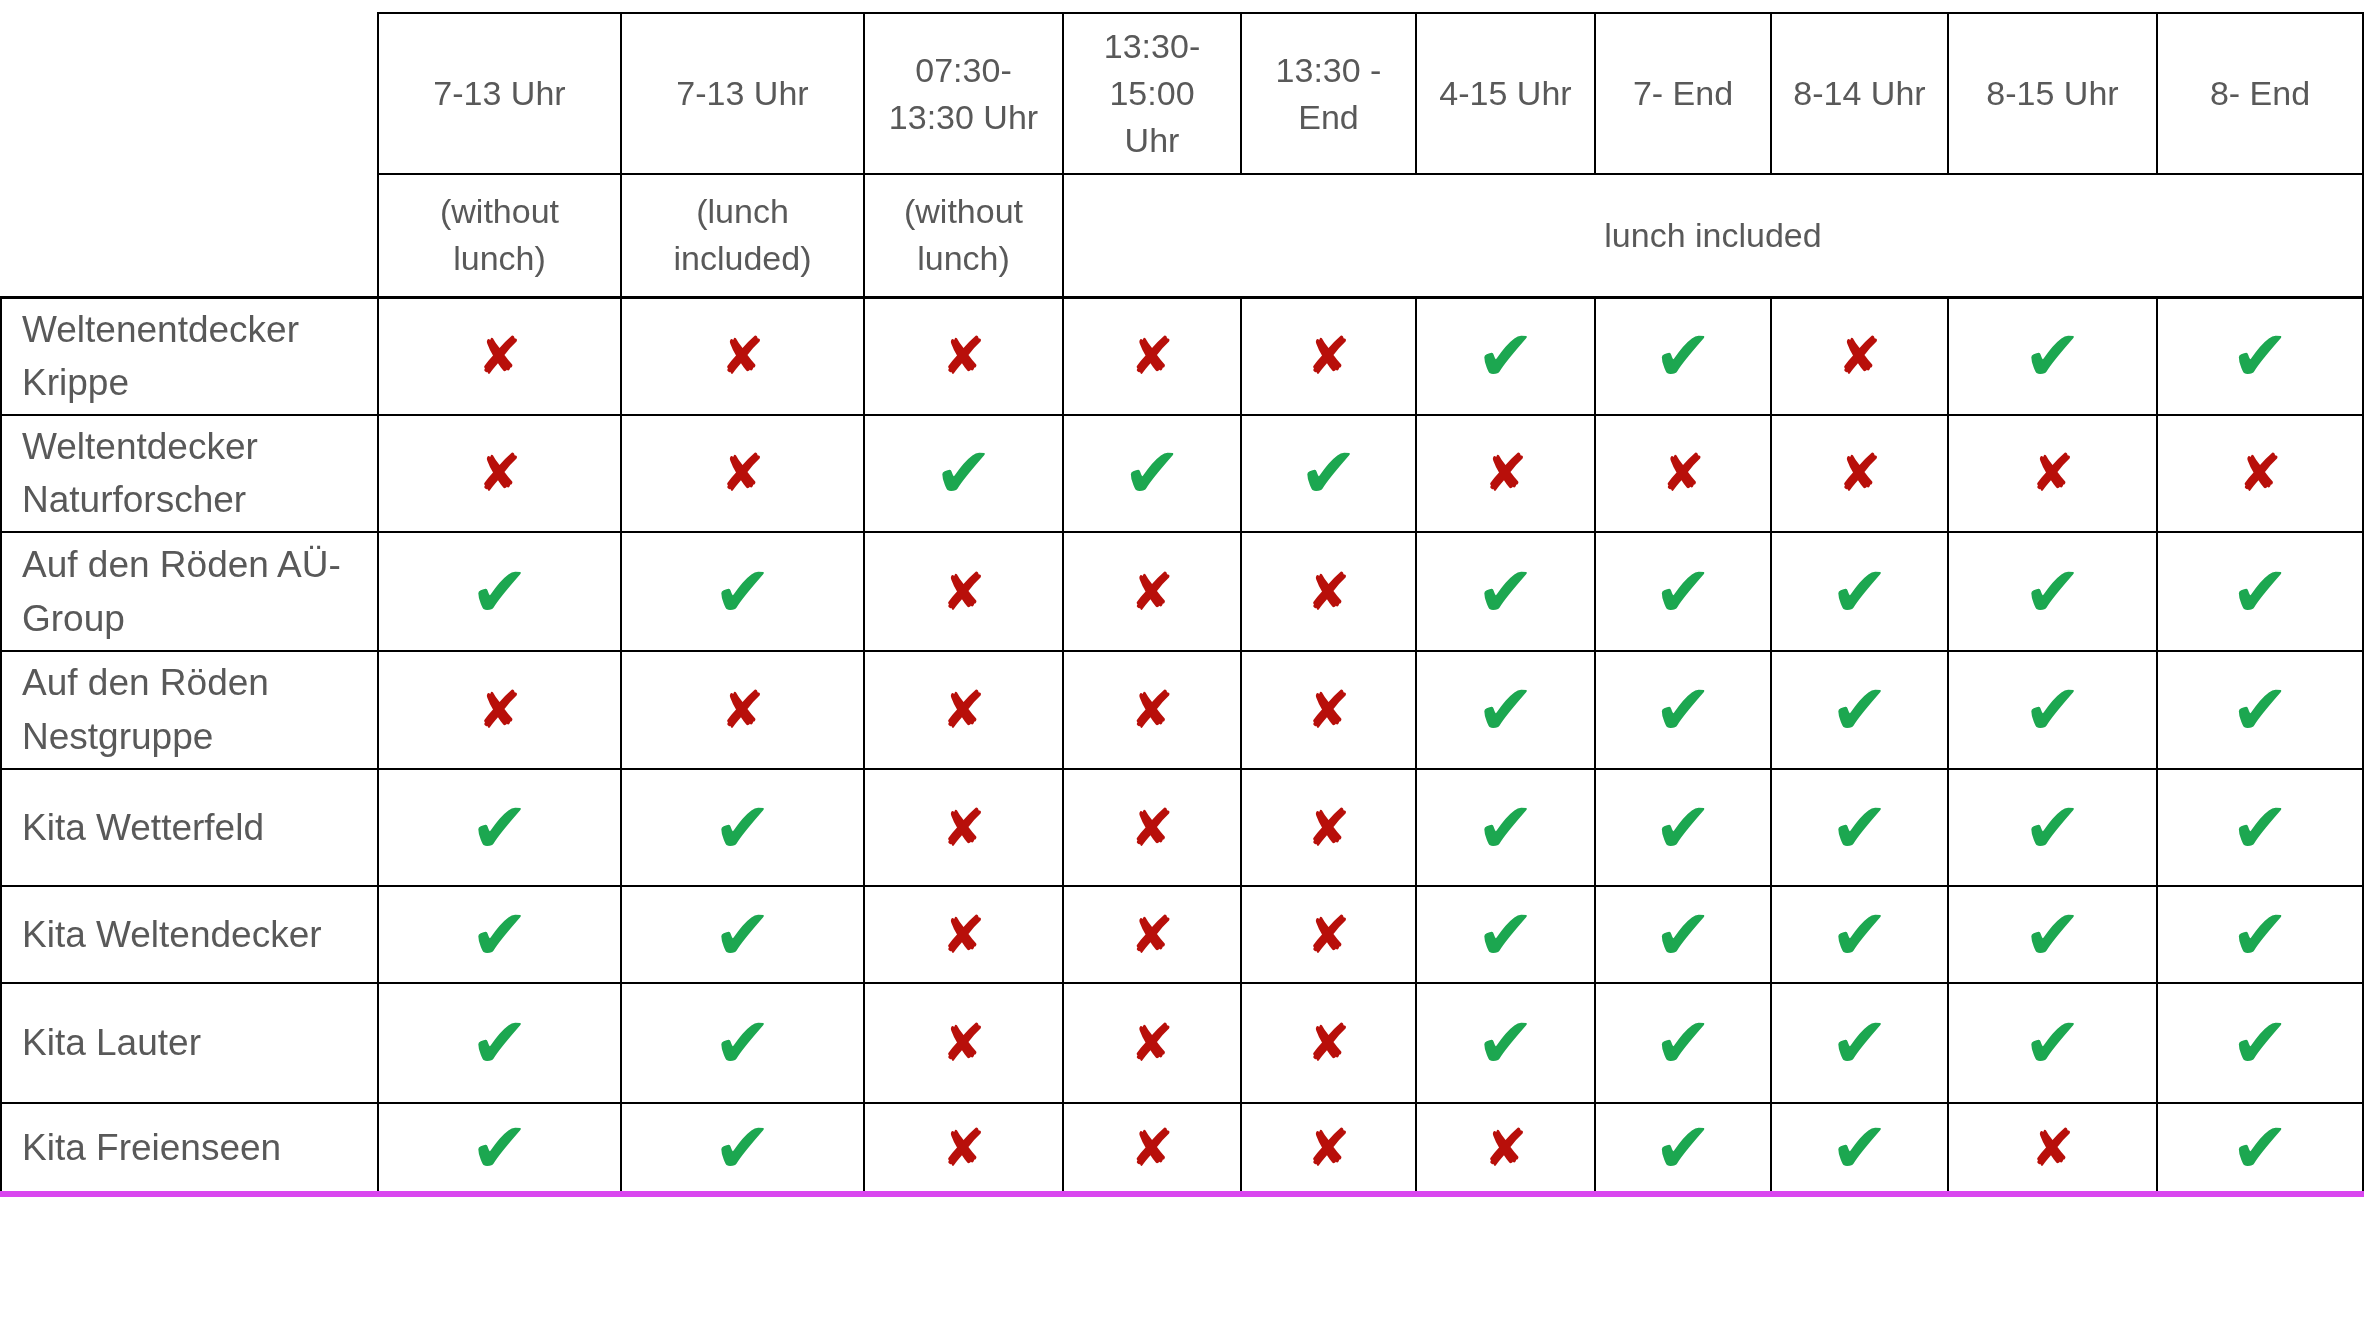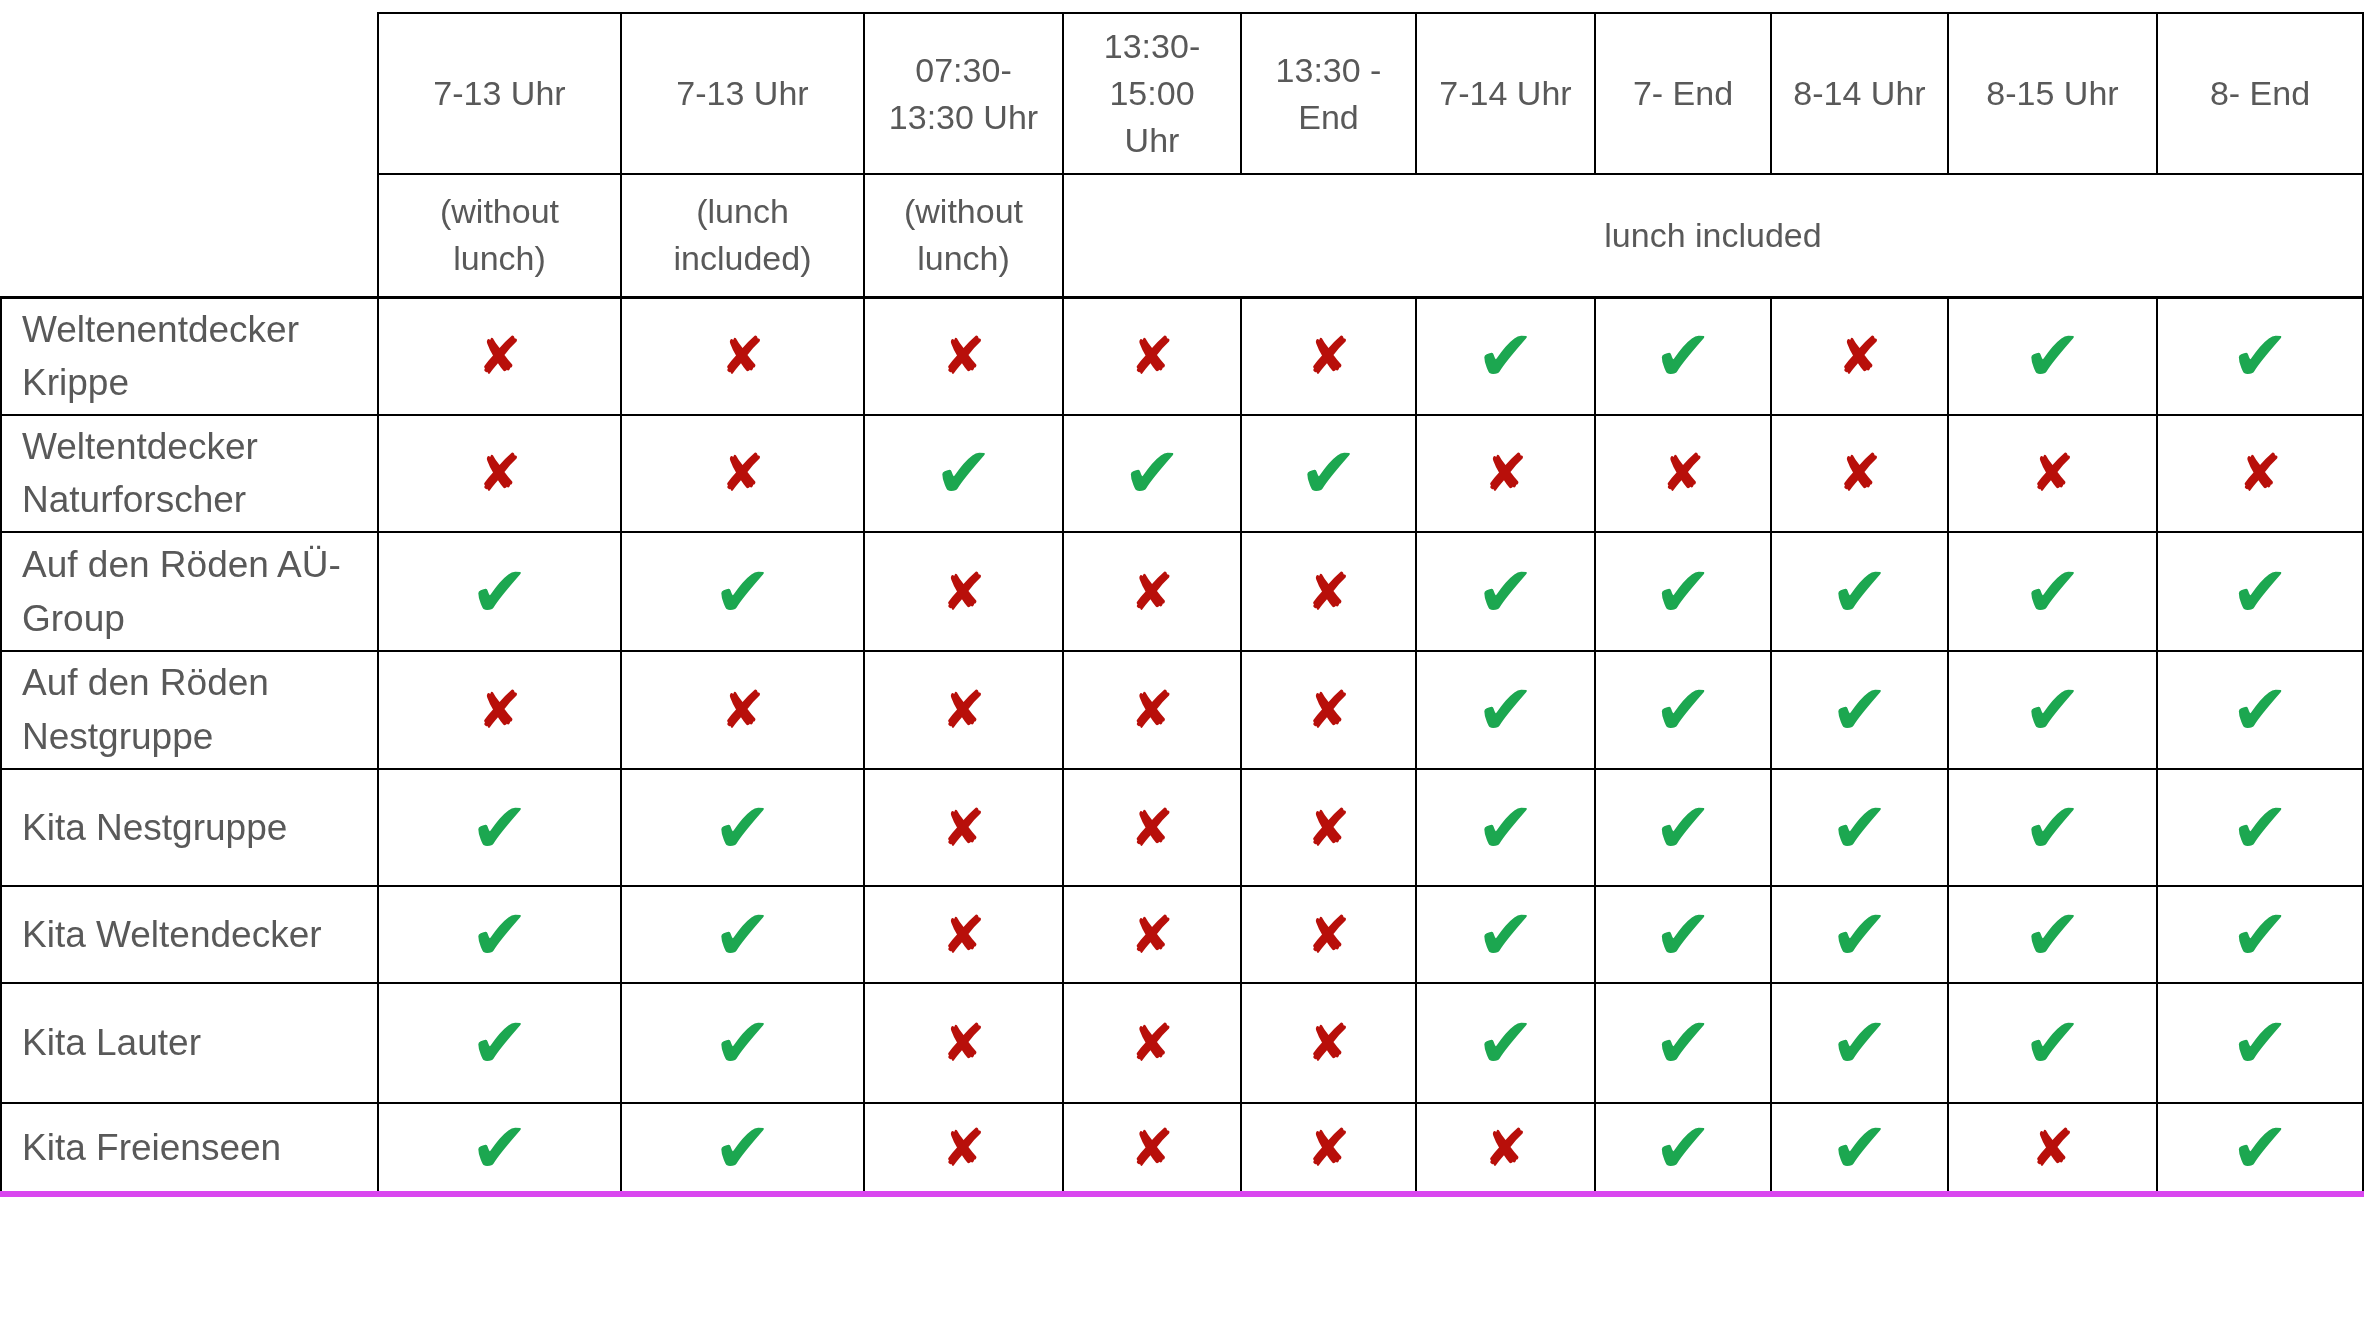--- a/index.html
+++ b/index.html
@@ -89,21 +89,21 @@
       <col style="width:206px">
     </colgroup>
     <thead>
       <tr class="time-row">
         <th class="corner"></th>
         <th>7-13 Uhr</th>
         <th>7-13 Uhr</th>
         <th>07:30-13:30 Uhr</th>
         <th>13:30-15:00 Uhr</th>
         <th>13:30 - End</th>
-        <th>7-14 Uhr</th>
+        <th>4-15 Uhr</th>
         <th>7- End</th>
         <th>8-14 Uhr</th>
         <th>8-15 Uhr</th>
         <th>8- End</th>
       </tr>
       <tr class="lunch-row">
         <th class="corner"></th>
         <th>(without lunch)</th>
         <th>(lunch included)</th>
         <th>(without lunch)</th>
@@ -157,21 +157,21 @@
           <td class="mark-cell cross" style="color: rgb(184, 15, 10);">✘</td>
           <td class="mark-cell cross" style="color: rgb(184, 15, 10);">✘</td>
           <td class="mark-cell cross" style="color: rgb(184, 15, 10);">✘</td>
           <td class="mark-cell check" style="color: rgb(28, 167, 80);">✔</td>
           <td class="mark-cell check" style="color: rgb(28, 167, 80);">✔</td>
           <td class="mark-cell check" style="color: rgb(28, 167, 80);">✔</td>
           <td class="mark-cell check" style="color: rgb(28, 167, 80);">✔</td>
           <td class="mark-cell check" style="color: rgb(28, 167, 80);">✔</td>
         </tr>
         <tr>
-          <td class="label-cell">Kita Nestgruppe</td>
+          <td class="label-cell">Kita Wetterfeld</td>
           <td class="mark-cell check" style="color: rgb(28, 167, 80);">✔</td>
           <td class="mark-cell check" style="color: rgb(28, 167, 80);">✔</td>
           <td class="mark-cell cross" style="color: rgb(184, 15, 10);">✘</td>
           <td class="mark-cell cross" style="color: rgb(184, 15, 10);">✘</td>
           <td class="mark-cell cross" style="color: rgb(184, 15, 10);">✘</td>
           <td class="mark-cell check" style="color: rgb(28, 167, 80);">✔</td>
           <td class="mark-cell check" style="color: rgb(28, 167, 80);">✔</td>
           <td class="mark-cell check" style="color: rgb(28, 167, 80);">✔</td>
           <td class="mark-cell check" style="color: rgb(28, 167, 80);">✔</td>
           <td class="mark-cell check" style="color: rgb(28, 167, 80);">✔</td>

